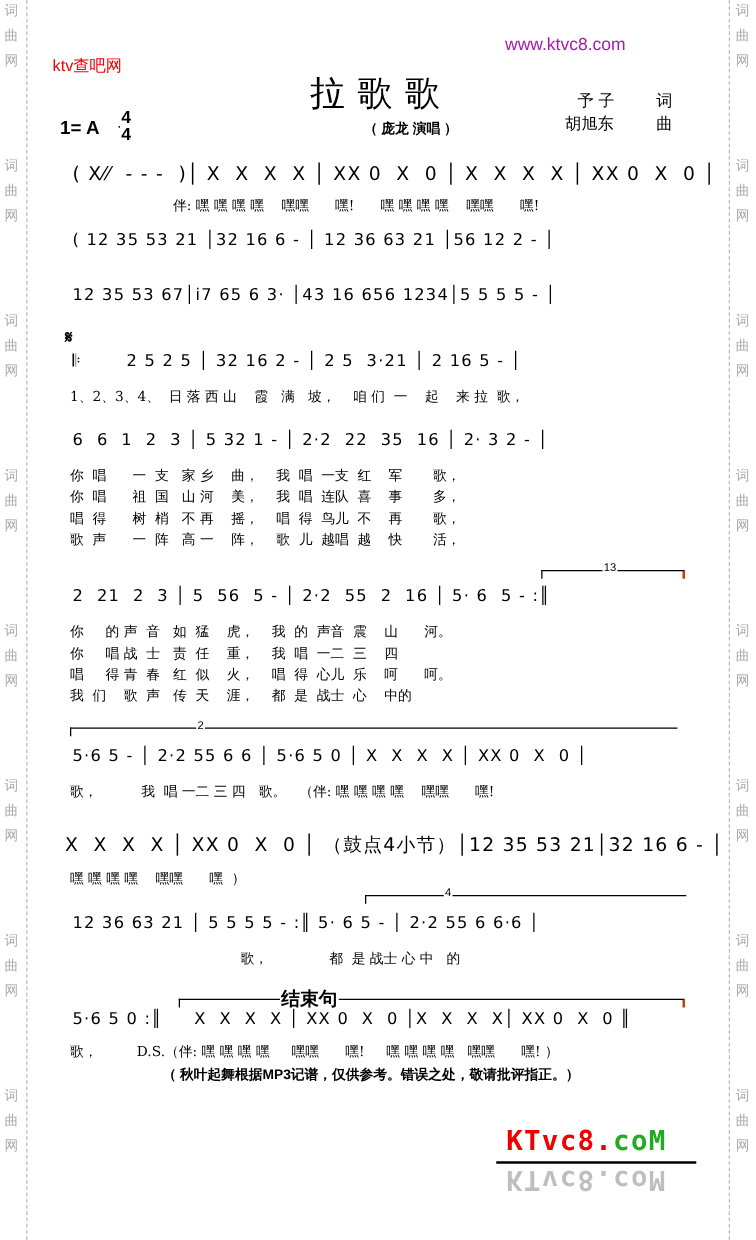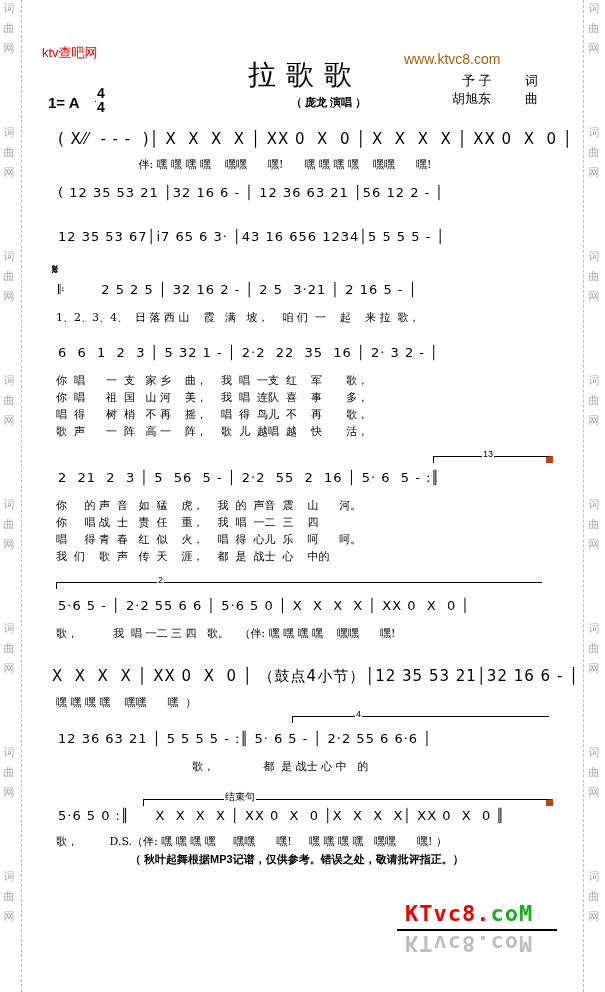--- a/index.html
+++ b/index.html
@@ -3,33 +3,33 @@
 <meta charset="utf-8">
 <style>
   html,body{margin:0;padding:0;background:#fff;}
   body{width:605px;height:992px;position:relative;overflow:hidden;font-family:"Liberation Sans","DejaVu Sans",sans-serif;color:#000;}
   .side{position:absolute;top:0;width:20px;height:992px;}
   .side.left{left:0;}
   .side.right{left:585px;}
   .side .wm{position:absolute;left:2px;font-size:11px;color:#aaa;line-height:18px;width:14px;text-align:center;font-family:"DejaVu Sans",sans-serif;}
   .dash{position:absolute;top:0;width:0;height:992px;border-left:1px dashed #bbb;}
   .site-left{position:absolute;left:42px;top:44px;font-size:13px;color:#e00;}
-  .site-right{position:absolute;left:404px;top:51px;font-size:14px;color:#a16207;}
+  .site-right{position:absolute;left:404px;top:27px;font-size:14px;color:#a21caf;}
   .title{position:absolute;left:248px;top:56px;font-size:28px;letter-spacing:10px;font-family:Liberation Serif, serif;}
   .singer{position:absolute;left:272px;top:95px;font-size:11px;font-weight:bold;margin-left:19px;}
   .credit{position:absolute;font-size:13px;}
   .key{position:absolute;left:48px;top:94px;font-size:15px;font-weight:bold;}
   .frac{position:absolute;left:95px;top:86px;font-size:14px;font-weight:bold;line-height:14px;text-align:center;width:12px;}
   .frac .bar{border-top:1.5px solid #000;margin:1px 0;}
   .notes{position:absolute;font-size:13px;font-weight:normal;white-space:pre;font-family:"DejaVu Sans",sans-serif;letter-spacing:1px;}
   .notes.x{font-weight:normal;font-size:15px;}
   .lyric{position:absolute;font-size:11px;white-space:pre;font-family:"DejaVu Serif",serif;}
   .bar{position:absolute;width:1px;background:#000;}
   .volta{position:absolute;border-top:1px solid #000;border-left:1px solid #000;height:6px;}
-  .volta.rt{border-right:7px solid #c2410c;}
+  .volta.rt{border-right:2px solid #c2410c;}
   .volta span{position:absolute;top:-8px;font-size:9px;background:#fff;padding:0 1px;}
   .segno{position:absolute;left:52px;top:261px;font-size:14px;font-weight:bold;}
   .note-foot{position:absolute;left:130px;top:852px;font-size:11px;font-weight:bold;}
   .logo{position:absolute;left:405px;top:901px;font-size:22px;font-weight:bold;letter-spacing:1px;font-family:"DejaVu Sans Mono",monospace;}
   .logo .r{color:#e00;} .logo .g{color:#2a2;}
   .logo-line{position:absolute;left:397px;top:929px;width:160px;height:2px;background:#000;}
   .logo-ref{position:absolute;left:405px;top:931px;font-size:22px;font-weight:bold;letter-spacing:1px;transform:scaleY(-1);opacity:.25;font-family:"DejaVu Sans Mono",monospace;}
 </style>
 </head>
 <body>
@@ -140,21 +140,21 @@
   <div class="notes x" style="left:52px;top:667px">X  X  X  X │ XX 0  X  0 │ （鼓点4小节）│12 35 53 21│32 16 6 - │</div>
   <div class="lyric" style="left:56px;top:695px">嘿 嘿 嘿 嘿    嘿嘿      嘿  ）</div>
 
   <div class="volta" style="left:292px;top:716px;width:256px">
       <span style="left:62px">4</span>
     </div>
   <div class="notes" style="left:58px;top:731px">12 36 63 21 │ 5 5 5 5 - :║ 5· 6 5 - │ 2·2 55 6 6·6 │</div>
   <div class="lyric" style="left:56px;top:759px">                                       歌，              都  是 战士 心 中   的</div>
 
   <div class="volta rt" style="left:143px;top:799px;width:402px">
-      <span style="left:80px;font-size:10px;top:-10px;font-weight:normal">结束句</span>
+      <span style="left:80px;font-size:15px;top:-10px;font-weight:bold">结束句</span>
     </div>
   <div class="notes" style="left:58px;top:808px">5·6 5 0 :║     X  X  X  X │ XX 0  X  0 │X  X  X  X│ XX 0  X  0 ║</div>
   <div class="lyric" style="left:56px;top:834px">歌，         D.S.（伴: 嘿 嘿 嘿 嘿     嘿嘿      嘿!     嘿 嘿 嘿 嘿   嘿嘿      嘿! ）</div>
 </div>
 
 <div class="note-foot">（ 秋叶起舞根据MP3记谱，仅供参考。错误之处，敬请批评指正。）</div>
 
 <div class="logo"><span class="r">KTvc8.</span><span class="g">coM</span></div>
 <div class="logo-line"></div>
 <div class="logo-ref"><span class="r">KTvc8.</span><span class="g">coM</span></div>

